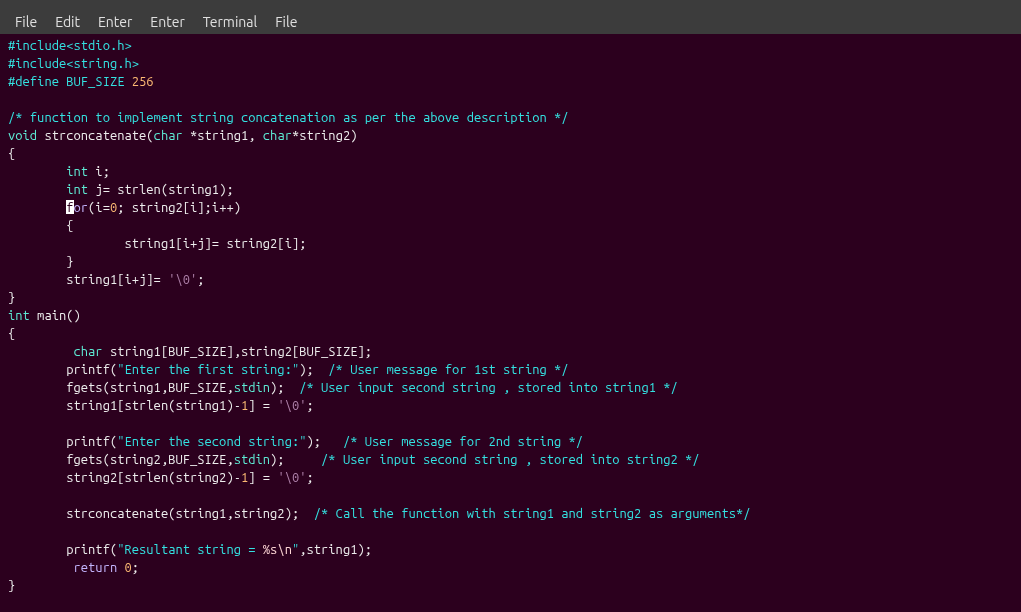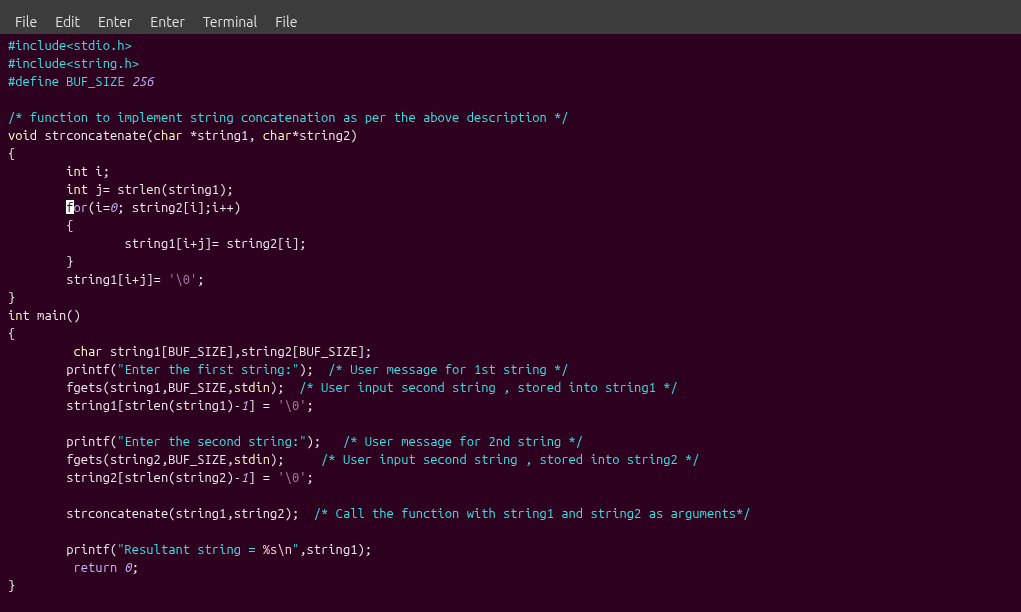--- a/index.html
+++ b/index.html
@@ -38,22 +38,22 @@
     .code-area {
       padding: 2px 8px;
       white-space: pre;
       line-height: 18px;
       font-size: 13px;
       letter-spacing: 0;
     }
     .line { min-height: 18px; }
     .kw { color: #c4b5fd; font-weight: normal; }
     .preproc { color: #34e2e2; }
-    .type { color: #fef9c3; }
-    .num { color: #c4b5fd; font-style: italic; }
+    .type { color: #5eead4; }
+    .num { color: #fdba74; }
     .str { color: #34e2e2; }
     .char { color: #ad7fa8; }
     .comment { color: #34e2e2; }
     .punc { color: #eeeeee; }
     .ident { color: #eeeeee; text-align: right; }
     .special { color: #ffd7d7; }
     .cursor {
       background: #ffffff;
       color: #2c001e;
     }

